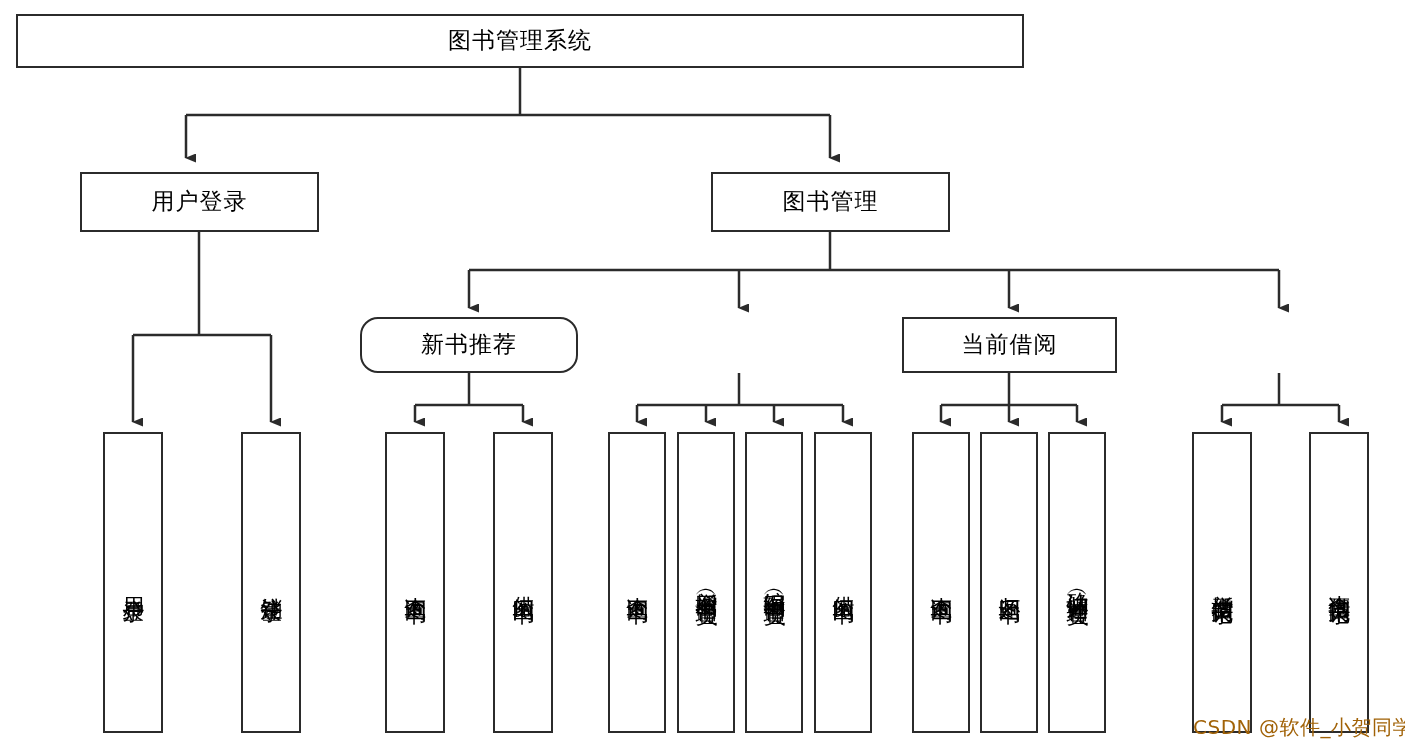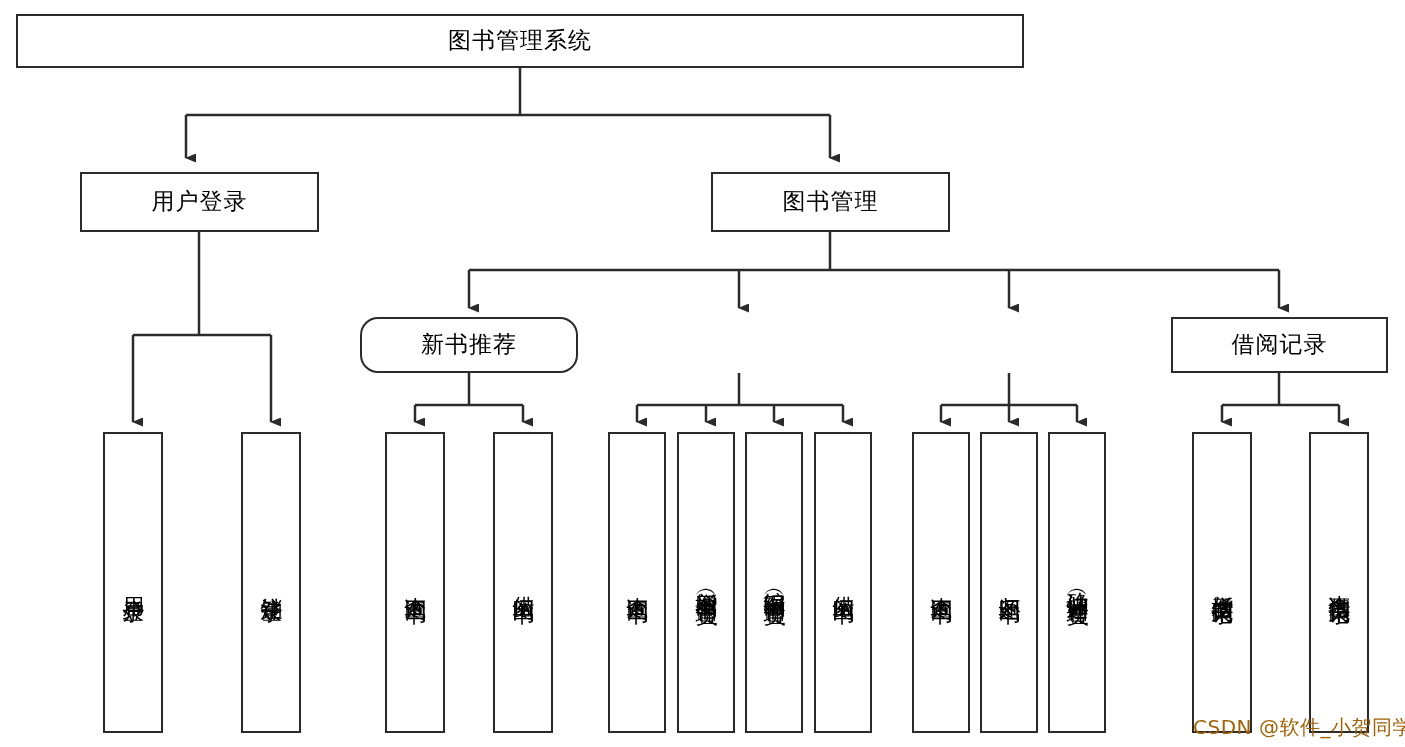--- a/index.html
+++ b/index.html
@@ -130,22 +130,22 @@
   <div class="node h" style="left:80px; top:172px; width:239px; height:60px;">
     <span>用户登录</span>
   </div>
   <div class="node h" style="left:711px; top:172px; width:239px; height:60px;">
     <span>图书管理</span>
   </div>
 
   <div class="node h" style="left:360px; top:317px; width:218px; height:56px;border-radius:18px;">
     <span>新书推荐</span>
   </div>
-  <div class="node h" style="left:1171px; top:317px; width:217px; height:56px;">
-    <span>借阅记录</span>
+  <div class="node h" style="left:902px; top:317px; width:215px; height:56px;">
+    <span>当前借阅</span>
   </div>
 
   <div class="node v" style="left:103px; top:432px; width:60px; height:301px;">
     <span class="vtext">用户登录</span>
   </div>
   <div class="node v" style="left:241px; top:432px; width:60px; height:301px;">
     <span class="vtext">注销登录</span>
   </div>
 
   <div class="node v" style="left:385px; top:432px; width:60px; height:301px;">

